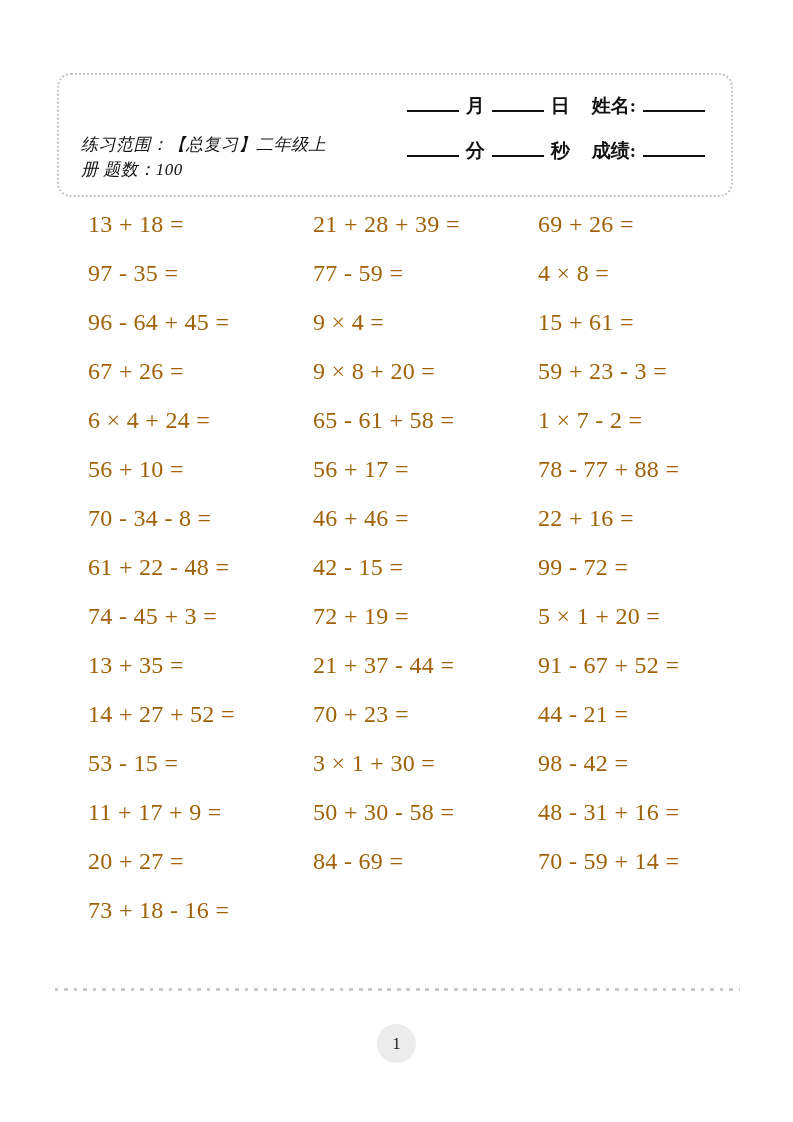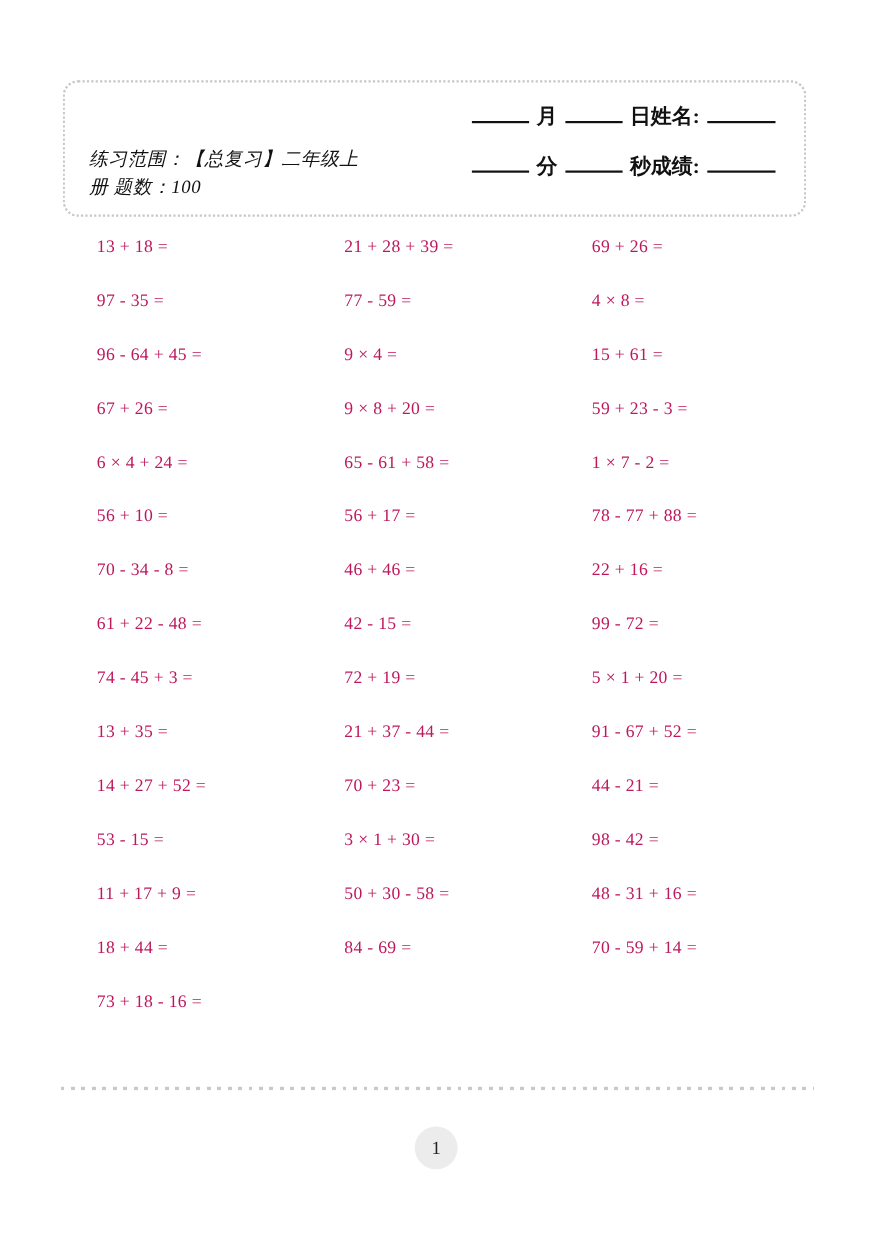--- a/index.html
+++ b/index.html
@@ -31,32 +31,32 @@
     height:34px;margin-bottom:11px;
     font-size:19px;font-weight:600;color:#111;
     font-family:"Liberation Serif","DejaVu Serif",serif;
   }
   .blank{
     display:inline-block;width:52px;height:15px;
     border-bottom:2.5px solid #111;margin:0 7px;
   }
   .blank.long{width:62px;margin-right:0;}
   .lbl{white-space:nowrap;}
-  .lbl.gapped{}
+  .lbl.gapped{margin-left:22px;}
 
   
   .grid{
     position:absolute;left:88px;top:200px;width:678px;
     display:grid;
     grid-template-columns:225px 225px 228px;
     grid-auto-rows:49px;
   }
   .problem{
     display:flex;align-items:center;
-    font-size:16px;color:#be185d;
+    font-size:24px;color:#a16207;
     white-space:nowrap;
     letter-spacing:0.3px;
     text-align:right;
   }
 
   
   .footer-line{
     position:absolute;left:55px;top:988px;width:685px;height:3px;
     background:repeating-linear-gradient(90deg,#c9c9c9 0 3.5px,transparent 3.5px 9.5px);
   }
@@ -131,21 +131,21 @@
       <div class="problem">91 - 67 + 52 =</div>
       <div class="problem">14 + 27 + 52 =</div>
       <div class="problem">70 + 23 =</div>
       <div class="problem">44 - 21 =</div>
       <div class="problem">53 - 15 =</div>
       <div class="problem">3 × 1 + 30 =</div>
       <div class="problem">98 - 42 =</div>
       <div class="problem">11 + 17 + 9 =</div>
       <div class="problem">50 + 30 - 58 =</div>
       <div class="problem">48 - 31 + 16 =</div>
-      <div class="problem">18 + 44 =</div>
+      <div class="problem">20 + 27 =</div>
       <div class="problem">84 - 69 =</div>
       <div class="problem">70 - 59 + 14 =</div>
       <div class="problem">73 + 18 - 16 =</div>
     </div>
 
   <div class="footer-line"></div>
 
   <div class="page-badge">
     <span>1</span>
   </div>

